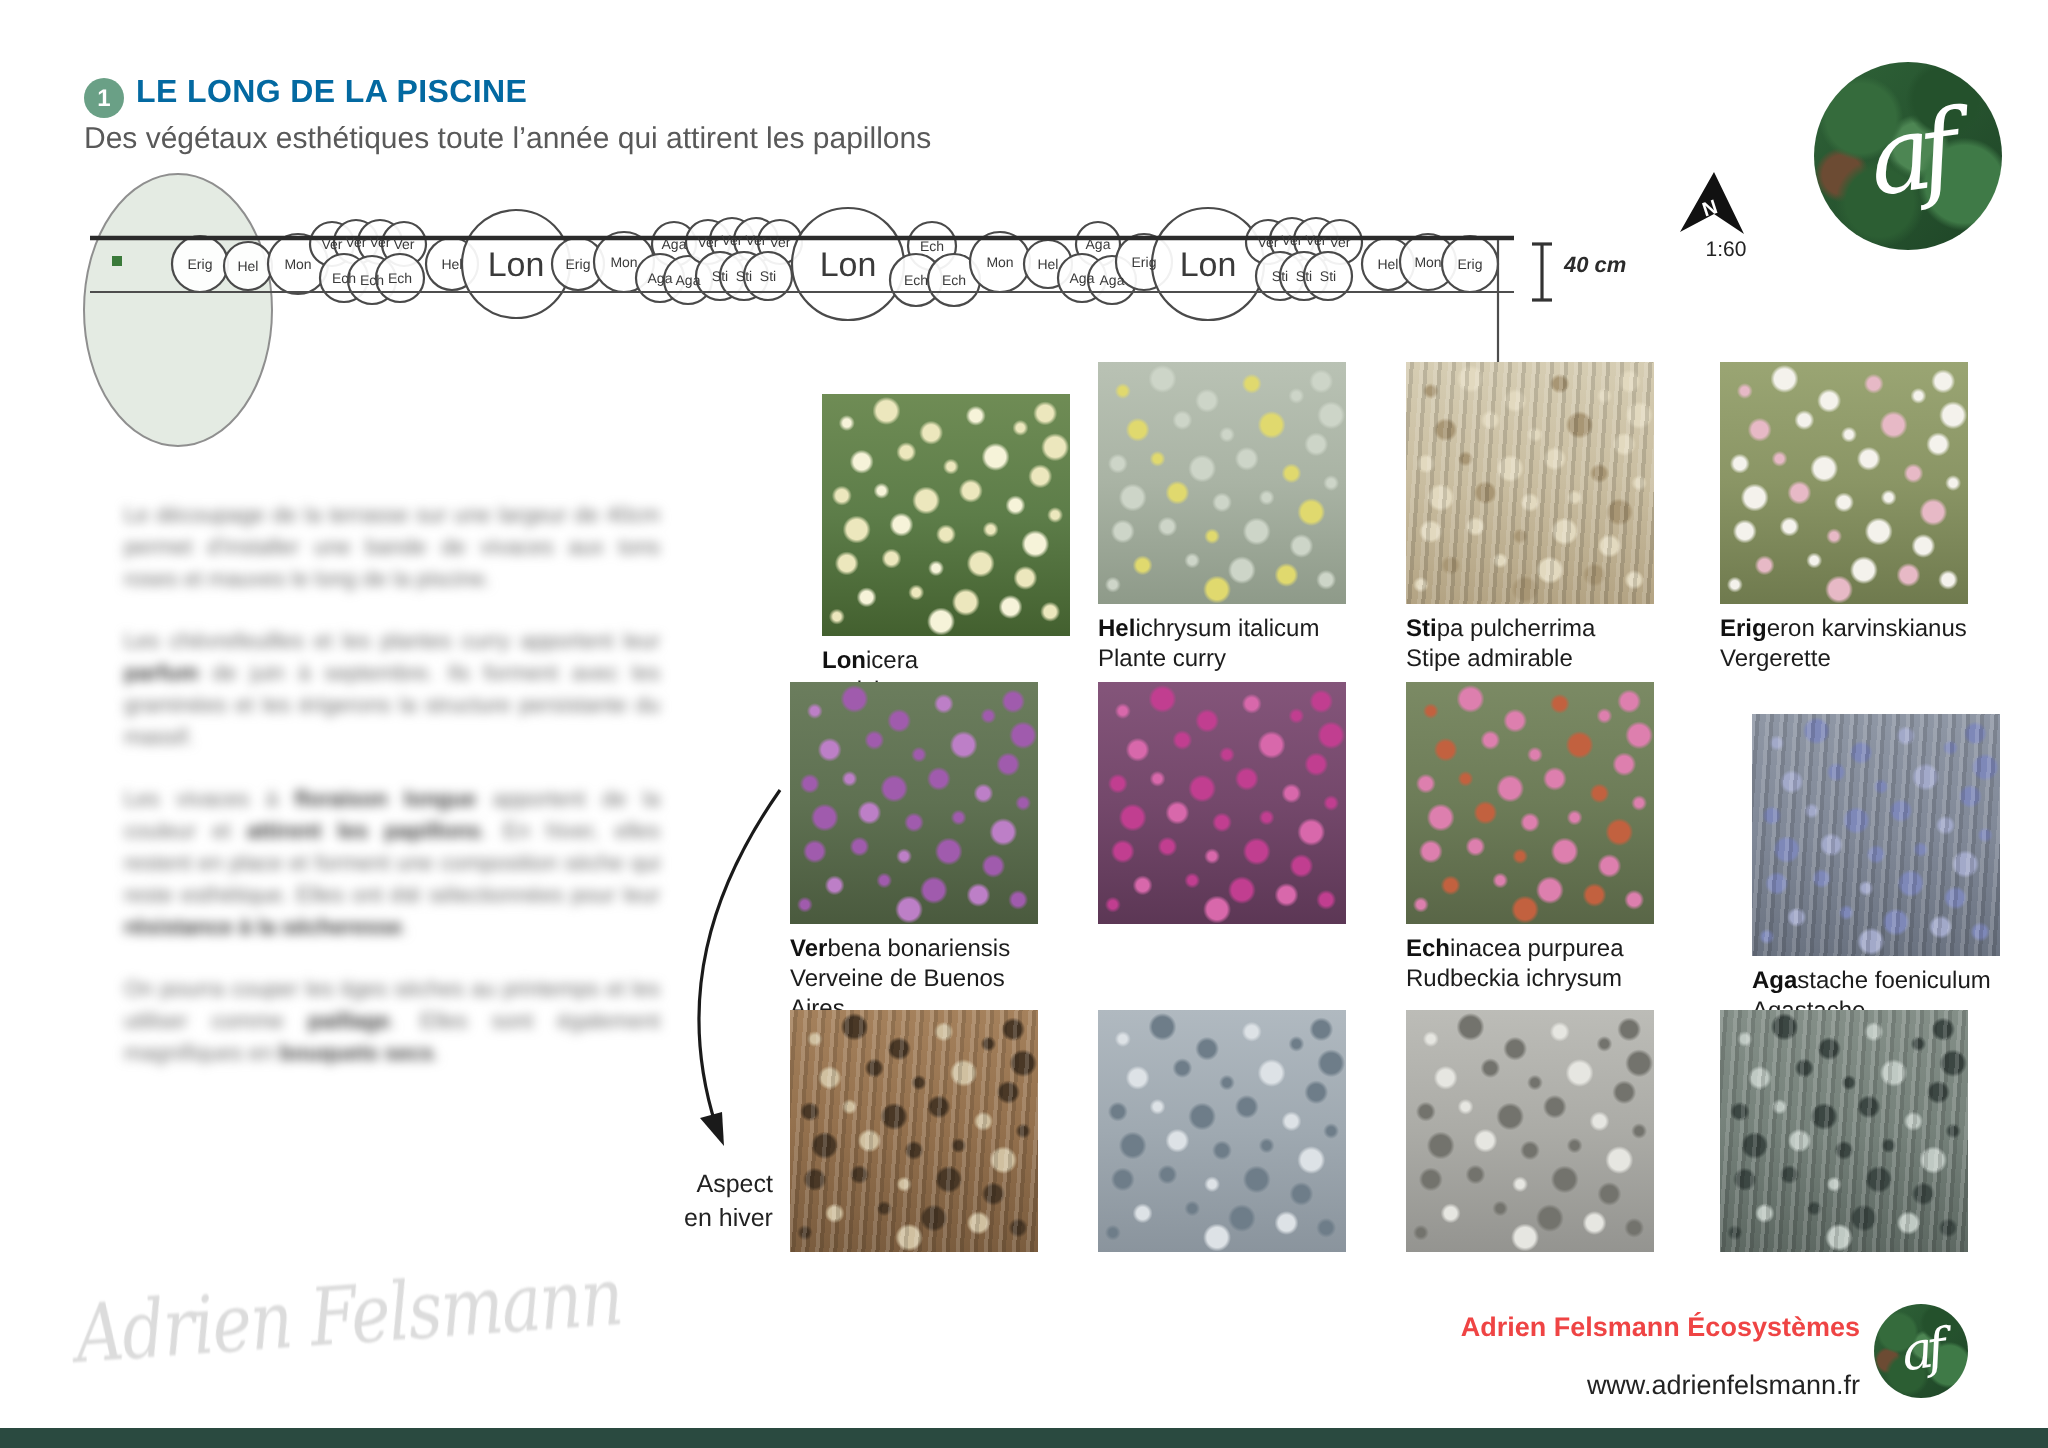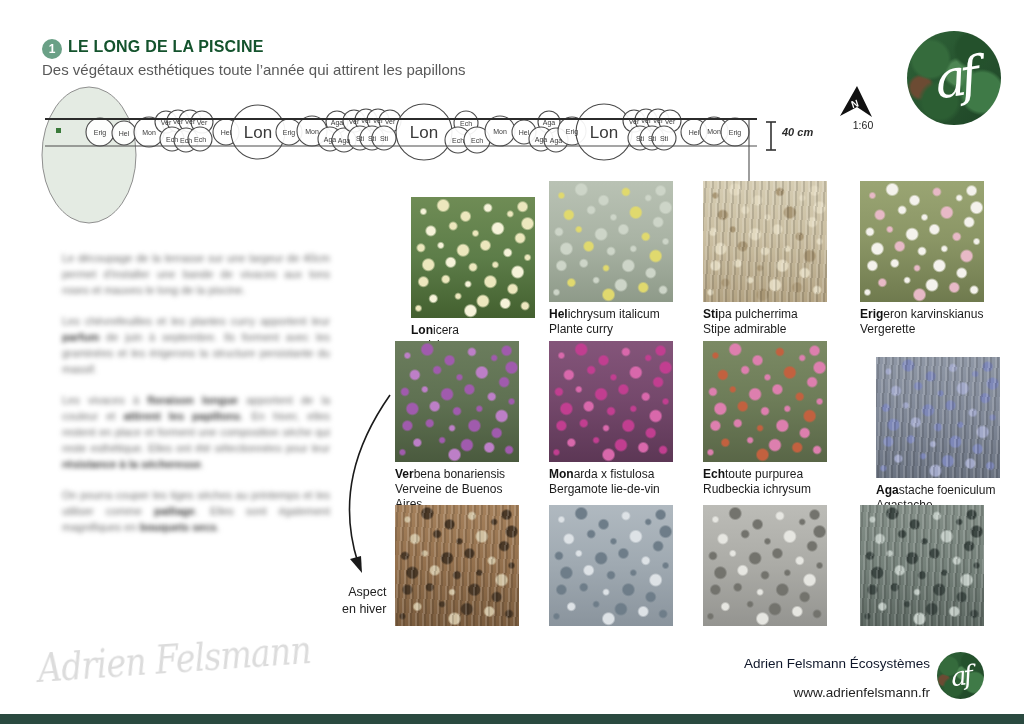--- a/index.html
+++ b/index.html
@@ -3,21 +3,21 @@
 <meta charset="utf-8">
 <style>
   html,body{margin:0;padding:0;}
   body{width:1024px;height:724px;position:relative;background:#ffffff;overflow:hidden;
        font-family:"Liberation Sans",sans-serif;color:#1f1f1f;}
   .abs{position:absolute;}
 
   
   .badge{position:absolute;left:42px;top:39px;width:20px;height:20px;border-radius:50%;
          background:#6aa086;color:#fff;font-weight:bold;font-size:12px;line-height:20px;text-align:center;}
-  .title{position:absolute;left:68px;top:38px;font-size:16px;font-weight:bold;letter-spacing:.2px;color:#14532d;text-align:center;}
+  .title{position:absolute;left:68px;top:38px;font-size:16px;font-weight:bold;letter-spacing:.2px;color:#0369a1;text-align:center;}
   .subtitle{position:absolute;left:42px;top:61px;font-size:15px;color:#595959;}
 
   
   .logo{border-radius:50%;overflow:hidden;display:flex;align-items:center;justify-content:center;
         background:
           radial-gradient(circle at 25% 30%, #356b3c 0 18%, transparent 22%),
           radial-gradient(circle at 70% 20%, #24512c 0 16%, transparent 20%),
           radial-gradient(circle at 80% 65%, #3f7a47 0 20%, transparent 24%),
           radial-gradient(circle at 35% 75%, #2c5e33 0 18%, transparent 24%),
           radial-gradient(circle at 55% 45%, #4d8653 0 16%, transparent 22%),
@@ -50,21 +50,21 @@
 
   
   #arrow-svg{position:absolute;left:330px;top:385px;}
   .aspect{position:absolute;left:342px;top:584px;font-size:12.5px;line-height:17px;color:#222;text-align:right;}
 
   
   .watermark{position:absolute;left:38px;top:645px;font-family:"DejaVu Serif",serif;font-style:italic;
              font-size:40px;color:#dcdcdc;letter-spacing:-1px;white-space:nowrap;
              transform:rotate(-4deg) scaleX(.83);transform-origin:left center;filter:blur(.4px);}
   .footer-text{position:absolute;right:94px;top:656px;text-align:right;}
-  .footer-company{font-size:13.5px;font-weight:normal;color:#0f172a;}
+  .footer-company{font-size:13.5px;font-weight:bold;color:#ef4444;}
   .footer-site{font-size:13.5px;color:#232323;margin-top:14px;}
   .bottom-bar{position:absolute;left:0;bottom:0;width:1024px;height:10px;background:#2a4a40;}
 </style>
 </head>
 <body>
 
 <div class="badge">1</div>
 <div class="title">LE LONG DE LA PISCINE</div>
 <div class="subtitle">Des végétaux esthétiques toute l’année qui attirent les papillons</div>
 
@@ -234,29 +234,25 @@
 
 <figure class="card c1 r2" style="margin:0">
   <div class="photo" style="background: radial-gradient(circle at 10% 12%, rgb(189, 127, 199) 0px, rgb(189, 127, 199) 2px, rgba(0, 0, 0, 0) 4px), radial-gradient(circle at 26% 7%, rgb(160, 91, 173) 0px, rgb(160, 91, 173) 5px, rgba(0, 0, 0, 0) 7px), radial-gradient(circle at 44% 16%, rgb(160, 91, 173) 0px, rgb(160, 91, 173) 4px, rgba(0, 0, 0, 0) 6px), radial-gradient(circle at 62% 9%, rgb(189, 127, 199) 0px, rgb(189, 127, 199) 3px, rgba(0, 0, 0, 0) 5px), radial-gradient(circle at 80% 14%, rgb(160, 91, 173) 0px, rgb(160, 91, 173) 2px, rgba(0, 0, 0, 0) 4px), radial-gradient(circle at 94% 22%, rgb(160, 91, 173) 0px, rgb(160, 91, 173) 5px, rgba(0, 0, 0, 0) 7px), radial-gradient(circle at 16% 28%, rgb(189, 127, 199) 0px, rgb(189, 127, 199) 4px, rgba(0, 0, 0, 0) 6px), radial-gradient(circle at 34% 24%, rgb(160, 91, 173) 0px, rgb(160, 91, 173) 3px, rgba(0, 0, 0, 0) 5px), radial-gradient(circle at 52% 30%, rgb(160, 91, 173) 0px, rgb(160, 91, 173) 2px, rgba(0, 0, 0, 0) 4px), radial-gradient(circle at 70% 26%, rgb(189, 127, 199) 0px, rgb(189, 127, 199) 5px, rgba(0, 0, 0, 0) 7px), radial-gradient(circle at 88% 34%, rgb(160, 91, 173) 0px, rgb(160, 91, 173) 4px, rgba(0, 0, 0, 0) 6px), radial-gradient(circle at 8% 42%, rgb(160, 91, 173) 0px, rgb(160, 91, 173) 3px, rgba(0, 0, 0, 0) 5px), radial-gradient(circle at 24% 40%, rgb(189, 127, 199) 0px, rgb(189, 127, 199) 2px, rgba(0, 0, 0, 0) 4px), radial-gradient(circle at 42% 44%, rgb(160, 91, 173) 0px, rgb(160, 91, 173) 5px, rgba(0, 0, 0, 0) 7px), radial-gradient(circle at 60% 40%, rgb(160, 91, 173) 0px, rgb(160, 91, 173) 4px, rgba(0, 0, 0, 0) 6px), radial-gradient(circle at 78% 46%, rgb(189, 127, 199) 0px, rgb(189, 127, 199) 3px, rgba(0, 0, 0, 0) 5px), radial-gradient(circle at 94% 50%, rgb(160, 91, 173) 0px, rgb(160, 91, 173) 2px, rgba(0, 0, 0, 0) 4px), radial-gradient(circle at 14% 56%, rgb(160, 91, 173) 0px, rgb(160, 91, 173) 5px, rgba(0, 0, 0, 0) 7px), radial-gradient(circle at 32% 54%, rgb(189, 127, 199) 0px, rgb(189, 127, 199) 4px, rgba(0, 0, 0, 0) 6px), radial-gradient(circle at 50% 58%, rgb(160, 91, 173) 0px, rgb(160, 91, 173) 3px, rgba(0, 0, 0, 0) 5px), radial-gradient(circle at 68% 56%, rgb(160, 91, 173) 0px, rgb(160, 91, 173) 2px, rgba(0, 0, 0, 0) 4px), radial-gradient(circle at 86% 62%, rgb(189, 127, 199) 0px, rgb(189, 127, 199) 5px, rgba(0, 0, 0, 0) 7px), radial-gradient(circle at 10% 70%, rgb(160, 91, 173) 0px, rgb(160, 91, 173) 4px, rgba(0, 0, 0, 0) 6px), radial-gradient(circle at 28% 68%, rgb(160, 91, 173) 0px, rgb(160, 91, 173) 3px, rgba(0, 0, 0, 0) 5px), radial-gradient(circle at 46% 72%, rgb(189, 127, 199) 0px, rgb(189, 127, 199) 2px, rgba(0, 0, 0, 0) 4px), radial-gradient(circle at 64% 70%, rgb(160, 91, 173) 0px, rgb(160, 91, 173) 5px, rgba(0, 0, 0, 0) 7px), radial-gradient(circle at 82% 76%, rgb(160, 91, 173) 0px, rgb(160, 91, 173) 4px, rgba(0, 0, 0, 0) 6px), radial-gradient(circle at 18% 84%, rgb(189, 127, 199) 0px, rgb(189, 127, 199) 3px, rgba(0, 0, 0, 0) 5px), radial-gradient(circle at 38% 82%, rgb(160, 91, 173) 0px, rgb(160, 91, 173) 2px, rgba(0, 0, 0, 0) 4px), radial-gradient(circle at 58% 86%, rgb(160, 91, 173) 0px, rgb(160, 91, 173) 5px, rgba(0, 0, 0, 0) 7px), radial-gradient(circle at 76% 88%, rgb(189, 127, 199) 0px, rgb(189, 127, 199) 4px, rgba(0, 0, 0, 0) 6px), radial-gradient(circle at 92% 90%, rgb(160, 91, 173) 0px, rgb(160, 91, 173) 3px, rgba(0, 0, 0, 0) 5px), radial-gradient(circle at 6% 92%, rgb(160, 91, 173) 0px, rgb(160, 91, 173) 2px, rgba(0, 0, 0, 0) 4px), radial-gradient(circle at 48% 94%, rgb(189, 127, 199) 0px, rgb(189, 127, 199) 5px, rgba(0, 0, 0, 0) 7px), radial-gradient(circle at 90% 8%, rgb(160, 91, 173) 0px, rgb(160, 91, 173) 4px, rgba(0, 0, 0, 0) 6px), linear-gradient(rgb(107, 125, 93) 0%, rgb(95, 113, 82) 50%, rgb(74, 90, 62) 100%);"></div>
   <figcaption class="caption">
       <div><b>Ver</b><span>bena bonariensis</span></div>
   <div>Verveine de Buenos Aires</div>
     </figcaption>
 </figure>
 <figure class="card c2 r2" style="margin:0">
   <div class="photo" style="background: radial-gradient(circle at 10% 12%, rgb(216, 104, 171) 0px, rgb(216, 104, 171) 2px, rgba(0, 0, 0, 0) 4px), radial-gradient(circle at 26% 7%, rgb(193, 62, 144) 0px, rgb(193, 62, 144) 5px, rgba(0, 0, 0, 0) 7px), radial-gradient(circle at 44% 16%, rgb(193, 62, 144) 0px, rgb(193, 62, 144) 4px, rgba(0, 0, 0, 0) 6px), radial-gradient(circle at 62% 9%, rgb(216, 104, 171) 0px, rgb(216, 104, 171) 3px, rgba(0, 0, 0, 0) 5px), radial-gradient(circle at 80% 14%, rgb(193, 62, 144) 0px, rgb(193, 62, 144) 2px, rgba(0, 0, 0, 0) 4px), radial-gradient(circle at 94% 22%, rgb(193, 62, 144) 0px, rgb(193, 62, 144) 5px, rgba(0, 0, 0, 0) 7px), radial-gradient(circle at 16% 28%, rgb(216, 104, 171) 0px, rgb(216, 104, 171) 4px, rgba(0, 0, 0, 0) 6px), radial-gradient(circle at 34% 24%, rgb(193, 62, 144) 0px, rgb(193, 62, 144) 3px, rgba(0, 0, 0, 0) 5px), radial-gradient(circle at 52% 30%, rgb(193, 62, 144) 0px, rgb(193, 62, 144) 2px, rgba(0, 0, 0, 0) 4px), radial-gradient(circle at 70% 26%, rgb(216, 104, 171) 0px, rgb(216, 104, 171) 5px, rgba(0, 0, 0, 0) 7px), radial-gradient(circle at 88% 34%, rgb(193, 62, 144) 0px, rgb(193, 62, 144) 4px, rgba(0, 0, 0, 0) 6px), radial-gradient(circle at 8% 42%, rgb(193, 62, 144) 0px, rgb(193, 62, 144) 3px, rgba(0, 0, 0, 0) 5px), radial-gradient(circle at 24% 40%, rgb(216, 104, 171) 0px, rgb(216, 104, 171) 2px, rgba(0, 0, 0, 0) 4px), radial-gradient(circle at 42% 44%, rgb(193, 62, 144) 0px, rgb(193, 62, 144) 5px, rgba(0, 0, 0, 0) 7px), radial-gradient(circle at 60% 40%, rgb(193, 62, 144) 0px, rgb(193, 62, 144) 4px, rgba(0, 0, 0, 0) 6px), radial-gradient(circle at 78% 46%, rgb(216, 104, 171) 0px, rgb(216, 104, 171) 3px, rgba(0, 0, 0, 0) 5px), radial-gradient(circle at 94% 50%, rgb(193, 62, 144) 0px, rgb(193, 62, 144) 2px, rgba(0, 0, 0, 0) 4px), radial-gradient(circle at 14% 56%, rgb(193, 62, 144) 0px, rgb(193, 62, 144) 5px, rgba(0, 0, 0, 0) 7px), radial-gradient(circle at 32% 54%, rgb(216, 104, 171) 0px, rgb(216, 104, 171) 4px, rgba(0, 0, 0, 0) 6px), radial-gradient(circle at 50% 58%, rgb(193, 62, 144) 0px, rgb(193, 62, 144) 3px, rgba(0, 0, 0, 0) 5px), radial-gradient(circle at 68% 56%, rgb(193, 62, 144) 0px, rgb(193, 62, 144) 2px, rgba(0, 0, 0, 0) 4px), radial-gradient(circle at 86% 62%, rgb(216, 104, 171) 0px, rgb(216, 104, 171) 5px, rgba(0, 0, 0, 0) 7px), radial-gradient(circle at 10% 70%, rgb(193, 62, 144) 0px, rgb(193, 62, 144) 4px, rgba(0, 0, 0, 0) 6px), radial-gradient(circle at 28% 68%, rgb(193, 62, 144) 0px, rgb(193, 62, 144) 3px, rgba(0, 0, 0, 0) 5px), radial-gradient(circle at 46% 72%, rgb(216, 104, 171) 0px, rgb(216, 104, 171) 2px, rgba(0, 0, 0, 0) 4px), radial-gradient(circle at 64% 70%, rgb(193, 62, 144) 0px, rgb(193, 62, 144) 5px, rgba(0, 0, 0, 0) 7px), radial-gradient(circle at 82% 76%, rgb(193, 62, 144) 0px, rgb(193, 62, 144) 4px, rgba(0, 0, 0, 0) 6px), radial-gradient(circle at 18% 84%, rgb(216, 104, 171) 0px, rgb(216, 104, 171) 3px, rgba(0, 0, 0, 0) 5px), radial-gradient(circle at 38% 82%, rgb(193, 62, 144) 0px, rgb(193, 62, 144) 2px, rgba(0, 0, 0, 0) 4px), radial-gradient(circle at 58% 86%, rgb(193, 62, 144) 0px, rgb(193, 62, 144) 5px, rgba(0, 0, 0, 0) 7px), radial-gradient(circle at 76% 88%, rgb(216, 104, 171) 0px, rgb(216, 104, 171) 4px, rgba(0, 0, 0, 0) 6px), radial-gradient(circle at 92% 90%, rgb(193, 62, 144) 0px, rgb(193, 62, 144) 3px, rgba(0, 0, 0, 0) 5px), radial-gradient(circle at 6% 92%, rgb(193, 62, 144) 0px, rgb(193, 62, 144) 2px, rgba(0, 0, 0, 0) 4px), radial-gradient(circle at 48% 94%, rgb(216, 104, 171) 0px, rgb(216, 104, 171) 5px, rgba(0, 0, 0, 0) 7px), radial-gradient(circle at 90% 8%, rgb(193, 62, 144) 0px, rgb(193, 62, 144) 4px, rgba(0, 0, 0, 0) 6px), linear-gradient(rgb(132, 85, 122) 0%, rgb(116, 72, 107) 50%, rgb(92, 55, 85) 100%);"></div>
-  <figcaption class="caption">
-      <div><b>Mon</b><span>arda x fistulosa</span></div>
-  <div>Bergamote lie-de-vin</div>
-    </figcaption>
 </figure>
 <figure class="card c3 r2" style="margin:0">
   <div class="photo" style="background: radial-gradient(circle at 10% 12%, rgb(194, 97, 63) 0px, rgb(194, 97, 63) 2px, rgba(0, 0, 0, 0) 4px), radial-gradient(circle at 26% 7%, rgb(221, 127, 174) 0px, rgb(221, 127, 174) 5px, rgba(0, 0, 0, 0) 7px), radial-gradient(circle at 44% 16%, rgb(221, 127, 174) 0px, rgb(221, 127, 174) 4px, rgba(0, 0, 0, 0) 6px), radial-gradient(circle at 62% 9%, rgb(194, 97, 63) 0px, rgb(194, 97, 63) 3px, rgba(0, 0, 0, 0) 5px), radial-gradient(circle at 80% 14%, rgb(221, 127, 174) 0px, rgb(221, 127, 174) 2px, rgba(0, 0, 0, 0) 4px), radial-gradient(circle at 94% 22%, rgb(221, 127, 174) 0px, rgb(221, 127, 174) 5px, rgba(0, 0, 0, 0) 7px), radial-gradient(circle at 16% 28%, rgb(194, 97, 63) 0px, rgb(194, 97, 63) 4px, rgba(0, 0, 0, 0) 6px), radial-gradient(circle at 34% 24%, rgb(221, 127, 174) 0px, rgb(221, 127, 174) 3px, rgba(0, 0, 0, 0) 5px), radial-gradient(circle at 52% 30%, rgb(221, 127, 174) 0px, rgb(221, 127, 174) 2px, rgba(0, 0, 0, 0) 4px), radial-gradient(circle at 70% 26%, rgb(194, 97, 63) 0px, rgb(194, 97, 63) 5px, rgba(0, 0, 0, 0) 7px), radial-gradient(circle at 88% 34%, rgb(221, 127, 174) 0px, rgb(221, 127, 174) 4px, rgba(0, 0, 0, 0) 6px), radial-gradient(circle at 8% 42%, rgb(221, 127, 174) 0px, rgb(221, 127, 174) 3px, rgba(0, 0, 0, 0) 5px), radial-gradient(circle at 24% 40%, rgb(194, 97, 63) 0px, rgb(194, 97, 63) 2px, rgba(0, 0, 0, 0) 4px), radial-gradient(circle at 42% 44%, rgb(221, 127, 174) 0px, rgb(221, 127, 174) 5px, rgba(0, 0, 0, 0) 7px), radial-gradient(circle at 60% 40%, rgb(221, 127, 174) 0px, rgb(221, 127, 174) 4px, rgba(0, 0, 0, 0) 6px), radial-gradient(circle at 78% 46%, rgb(194, 97, 63) 0px, rgb(194, 97, 63) 3px, rgba(0, 0, 0, 0) 5px), radial-gradient(circle at 94% 50%, rgb(221, 127, 174) 0px, rgb(221, 127, 174) 2px, rgba(0, 0, 0, 0) 4px), radial-gradient(circle at 14% 56%, rgb(221, 127, 174) 0px, rgb(221, 127, 174) 5px, rgba(0, 0, 0, 0) 7px), radial-gradient(circle at 32% 54%, rgb(194, 97, 63) 0px, rgb(194, 97, 63) 4px, rgba(0, 0, 0, 0) 6px), radial-gradient(circle at 50% 58%, rgb(221, 127, 174) 0px, rgb(221, 127, 174) 3px, rgba(0, 0, 0, 0) 5px), radial-gradient(circle at 68% 56%, rgb(221, 127, 174) 0px, rgb(221, 127, 174) 2px, rgba(0, 0, 0, 0) 4px), radial-gradient(circle at 86% 62%, rgb(194, 97, 63) 0px, rgb(194, 97, 63) 5px, rgba(0, 0, 0, 0) 7px), radial-gradient(circle at 10% 70%, rgb(221, 127, 174) 0px, rgb(221, 127, 174) 4px, rgba(0, 0, 0, 0) 6px), radial-gradient(circle at 28% 68%, rgb(221, 127, 174) 0px, rgb(221, 127, 174) 3px, rgba(0, 0, 0, 0) 5px), radial-gradient(circle at 46% 72%, rgb(194, 97, 63) 0px, rgb(194, 97, 63) 2px, rgba(0, 0, 0, 0) 4px), radial-gradient(circle at 64% 70%, rgb(221, 127, 174) 0px, rgb(221, 127, 174) 5px, rgba(0, 0, 0, 0) 7px), radial-gradient(circle at 82% 76%, rgb(221, 127, 174) 0px, rgb(221, 127, 174) 4px, rgba(0, 0, 0, 0) 6px), radial-gradient(circle at 18% 84%, rgb(194, 97, 63) 0px, rgb(194, 97, 63) 3px, rgba(0, 0, 0, 0) 5px), radial-gradient(circle at 38% 82%, rgb(221, 127, 174) 0px, rgb(221, 127, 174) 2px, rgba(0, 0, 0, 0) 4px), radial-gradient(circle at 58% 86%, rgb(221, 127, 174) 0px, rgb(221, 127, 174) 5px, rgba(0, 0, 0, 0) 7px), radial-gradient(circle at 76% 88%, rgb(194, 97, 63) 0px, rgb(194, 97, 63) 4px, rgba(0, 0, 0, 0) 6px), radial-gradient(circle at 92% 90%, rgb(221, 127, 174) 0px, rgb(221, 127, 174) 3px, rgba(0, 0, 0, 0) 5px), radial-gradient(circle at 6% 92%, rgb(221, 127, 174) 0px, rgb(221, 127, 174) 2px, rgba(0, 0, 0, 0) 4px), radial-gradient(circle at 48% 94%, rgb(194, 97, 63) 0px, rgb(194, 97, 63) 5px, rgba(0, 0, 0, 0) 7px), radial-gradient(circle at 90% 8%, rgb(221, 127, 174) 0px, rgb(221, 127, 174) 4px, rgba(0, 0, 0, 0) 6px), linear-gradient(rgb(123, 138, 100) 0%, rgb(109, 124, 88) 50%, rgb(89, 102, 71) 100%);"></div>
   <figcaption class="caption">
-      <div><b>Ech</b><span>toute purpurea</span></div>
+      <div><b>Ech</b><span>inacea purpurea</span></div>
   <div>Rudbeckia ichrysum</div>
     </figcaption>
 </figure>
 <figure class="card c4 r2" style="margin:16px">
   <div class="photo" style="background: repeating-linear-gradient(94deg, rgba(255, 255, 255, 0.14) 0px, rgba(255, 255, 255, 0.14) 2px, rgba(0, 0, 0, 0.12) 2px, rgba(0, 0, 0, 0.12) 4px, rgba(0, 0, 0, 0) 4px, rgba(0, 0, 0, 0) 7px), radial-gradient(circle at 10% 12%, rgb(162, 169, 201) 0px, rgb(162, 169, 201) 2px, rgba(0, 0, 0, 0) 4px), radial-gradient(circle at 26% 7%, rgb(126, 136, 184) 0px, rgb(126, 136, 184) 5px, rgba(0, 0, 0, 0) 7px), radial-gradient(circle at 44% 16%, rgb(126, 136, 184) 0px, rgb(126, 136, 184) 4px, rgba(0, 0, 0, 0) 6px), radial-gradient(circle at 62% 9%, rgb(162, 169, 201) 0px, rgb(162, 169, 201) 3px, rgba(0, 0, 0, 0) 5px), radial-gradient(circle at 80% 14%, rgb(126, 136, 184) 0px, rgb(126, 136, 184) 2px, rgba(0, 0, 0, 0) 4px), radial-gradient(circle at 94% 22%, rgb(126, 136, 184) 0px, rgb(126, 136, 184) 5px, rgba(0, 0, 0, 0) 7px), radial-gradient(circle at 16% 28%, rgb(162, 169, 201) 0px, rgb(162, 169, 201) 4px, rgba(0, 0, 0, 0) 6px), radial-gradient(circle at 34% 24%, rgb(126, 136, 184) 0px, rgb(126, 136, 184) 3px, rgba(0, 0, 0, 0) 5px), radial-gradient(circle at 52% 30%, rgb(126, 136, 184) 0px, rgb(126, 136, 184) 2px, rgba(0, 0, 0, 0) 4px), radial-gradient(circle at 70% 26%, rgb(162, 169, 201) 0px, rgb(162, 169, 201) 5px, rgba(0, 0, 0, 0) 7px), radial-gradient(circle at 88% 34%, rgb(126, 136, 184) 0px, rgb(126, 136, 184) 4px, rgba(0, 0, 0, 0) 6px), radial-gradient(circle at 8% 42%, rgb(126, 136, 184) 0px, rgb(126, 136, 184) 3px, rgba(0, 0, 0, 0) 5px), radial-gradient(circle at 24% 40%, rgb(162, 169, 201) 0px, rgb(162, 169, 201) 2px, rgba(0, 0, 0, 0) 4px), radial-gradient(circle at 42% 44%, rgb(126, 136, 184) 0px, rgb(126, 136, 184) 5px, rgba(0, 0, 0, 0) 7px), radial-gradient(circle at 60% 40%, rgb(126, 136, 184) 0px, rgb(126, 136, 184) 4px, rgba(0, 0, 0, 0) 6px), radial-gradient(circle at 78% 46%, rgb(162, 169, 201) 0px, rgb(162, 169, 201) 3px, rgba(0, 0, 0, 0) 5px), radial-gradient(circle at 94% 50%, rgb(126, 136, 184) 0px, rgb(126, 136, 184) 2px, rgba(0, 0, 0, 0) 4px), radial-gradient(circle at 14% 56%, rgb(126, 136, 184) 0px, rgb(126, 136, 184) 5px, rgba(0, 0, 0, 0) 7px), radial-gradient(circle at 32% 54%, rgb(162, 169, 201) 0px, rgb(162, 169, 201) 4px, rgba(0, 0, 0, 0) 6px), radial-gradient(circle at 50% 58%, rgb(126, 136, 184) 0px, rgb(126, 136, 184) 3px, rgba(0, 0, 0, 0) 5px), radial-gradient(circle at 68% 56%, rgb(126, 136, 184) 0px, rgb(126, 136, 184) 2px, rgba(0, 0, 0, 0) 4px), radial-gradient(circle at 86% 62%, rgb(162, 169, 201) 0px, rgb(162, 169, 201) 5px, rgba(0, 0, 0, 0) 7px), radial-gradient(circle at 10% 70%, rgb(126, 136, 184) 0px, rgb(126, 136, 184) 4px, rgba(0, 0, 0, 0) 6px), radial-gradient(circle at 28% 68%, rgb(126, 136, 184) 0px, rgb(126, 136, 184) 3px, rgba(0, 0, 0, 0) 5px), radial-gradient(circle at 46% 72%, rgb(162, 169, 201) 0px, rgb(162, 169, 201) 2px, rgba(0, 0, 0, 0) 4px), radial-gradient(circle at 64% 70%, rgb(126, 136, 184) 0px, rgb(126, 136, 184) 5px, rgba(0, 0, 0, 0) 7px), radial-gradient(circle at 82% 76%, rgb(126, 136, 184) 0px, rgb(126, 136, 184) 4px, rgba(0, 0, 0, 0) 6px), radial-gradient(circle at 18% 84%, rgb(162, 169, 201) 0px, rgb(162, 169, 201) 3px, rgba(0, 0, 0, 0) 5px), radial-gradient(circle at 38% 82%, rgb(126, 136, 184) 0px, rgb(126, 136, 184) 2px, rgba(0, 0, 0, 0) 4px), radial-gradient(circle at 58% 86%, rgb(126, 136, 184) 0px, rgb(126, 136, 184) 5px, rgba(0, 0, 0, 0) 7px), radial-gradient(circle at 76% 88%, rgb(162, 169, 201) 0px, rgb(162, 169, 201) 4px, rgba(0, 0, 0, 0) 6px), radial-gradient(circle at 92% 90%, rgb(126, 136, 184) 0px, rgb(126, 136, 184) 3px, rgba(0, 0, 0, 0) 5px), radial-gradient(circle at 6% 92%, rgb(126, 136, 184) 0px, rgb(126, 136, 184) 2px, rgba(0, 0, 0, 0) 4px), radial-gradient(circle at 48% 94%, rgb(162, 169, 201) 0px, rgb(162, 169, 201) 5px, rgba(0, 0, 0, 0) 7px), radial-gradient(circle at 90% 8%, rgb(126, 136, 184) 0px, rgb(126, 136, 184) 4px, rgba(0, 0, 0, 0) 6px), linear-gradient(rgb(143, 151, 165) 0%, rgb(128, 136, 151) 50%, rgb(106, 114, 128) 100%);"></div>
   <figcaption class="caption">
       <div><b>Aga</b><span>stache foeniculum</span></div>
   <div>Agastache</div>
     </figcaption>
 </figure>

